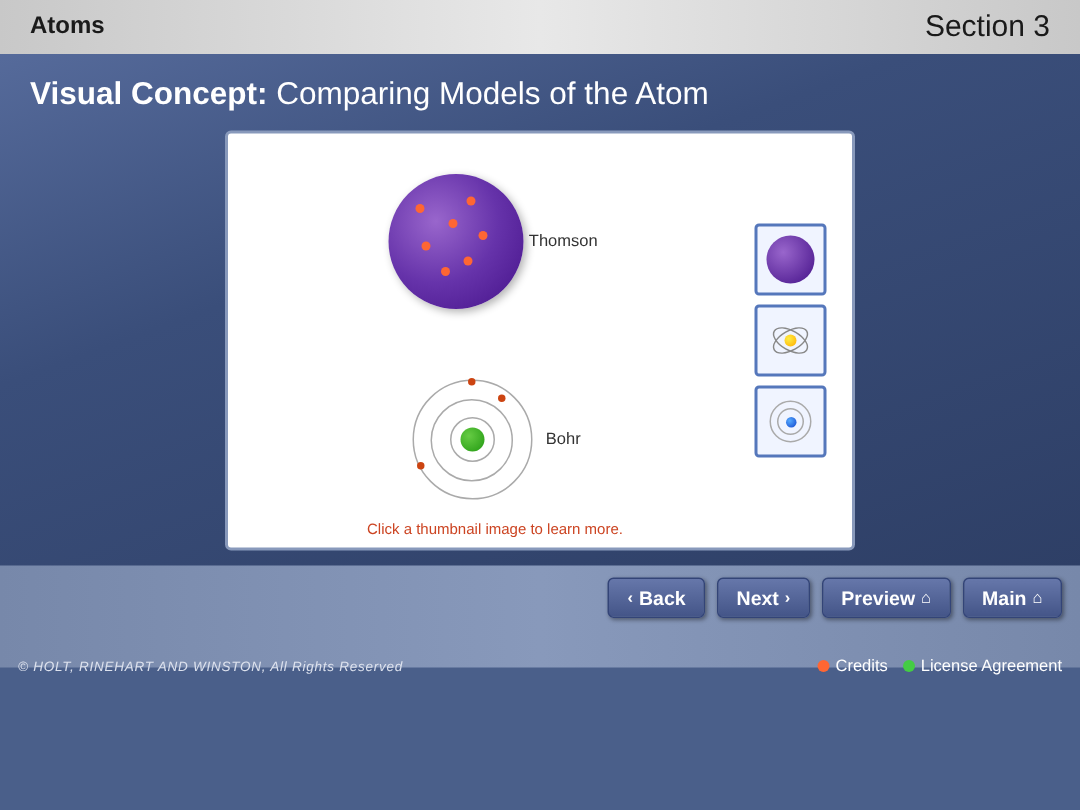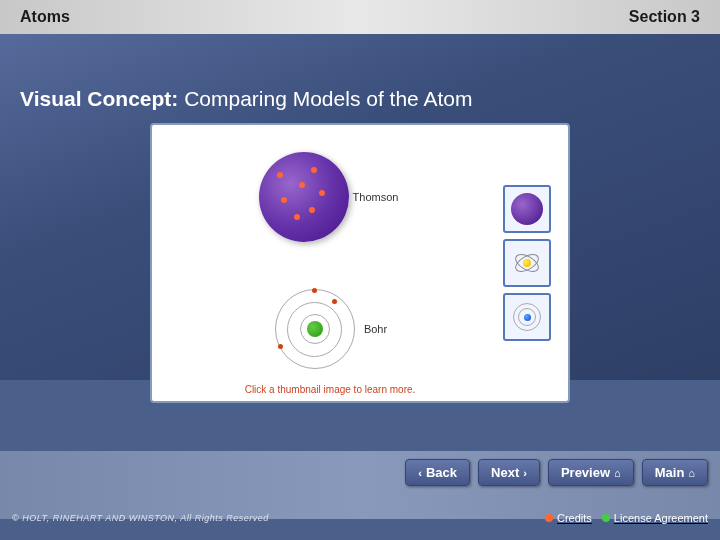--- a/index.html
+++ b/index.html
@@ -11,42 +11,41 @@
       background: #4a5f8a;
     }
 
     .page-wrapper {
       width: 720px;
       height: 380px;
       background: linear-gradient(160deg, #5a6fa0 0%, #3a4e7a 40%, #2e3f66 100%);
       display: flex;
       flex-direction: column;
       position: relative;
-      gap: 38px;
     }
 
     
     .header {
       display: flex;
       justify-content: space-between;
       align-items: center;
       padding: 8px 20px;
       background: linear-gradient(90deg, #c8c8c8 0%, #e8e8e8 50%, #c8c8c8 100%);
       height: 36px;
     }
 
     .header-atoms {
       font-size: 16px;
       font-weight: bold;
       color: #1a1a1a;
     }
 
     .header-section {
-      font-size: 16px;
-      font-weight: bold;
+      font-size: 20px;
+      font-weight: normal;
       color: #1a1a1a;
     }
 
     
     .content {
       flex: 1;
       padding: 14px 20px 10px 20px;
       display: flex;
       flex-direction: column;
     }
@@ -326,21 +325,20 @@
       font-size: 9px;
       color: #dde2ee;
       font-style: italic;
       letter-spacing: 0.5px;
     }
 
     .footer-links {
       display: flex;
       gap: 10px;
       align-items: flex-end;
-      text-decoration: underline;
     }
 
     .footer-link {
       display: flex;
       align-items: center;
       gap: 4px;
       font-size: 11px;
       color: white;
       cursor: pointer;
     }

